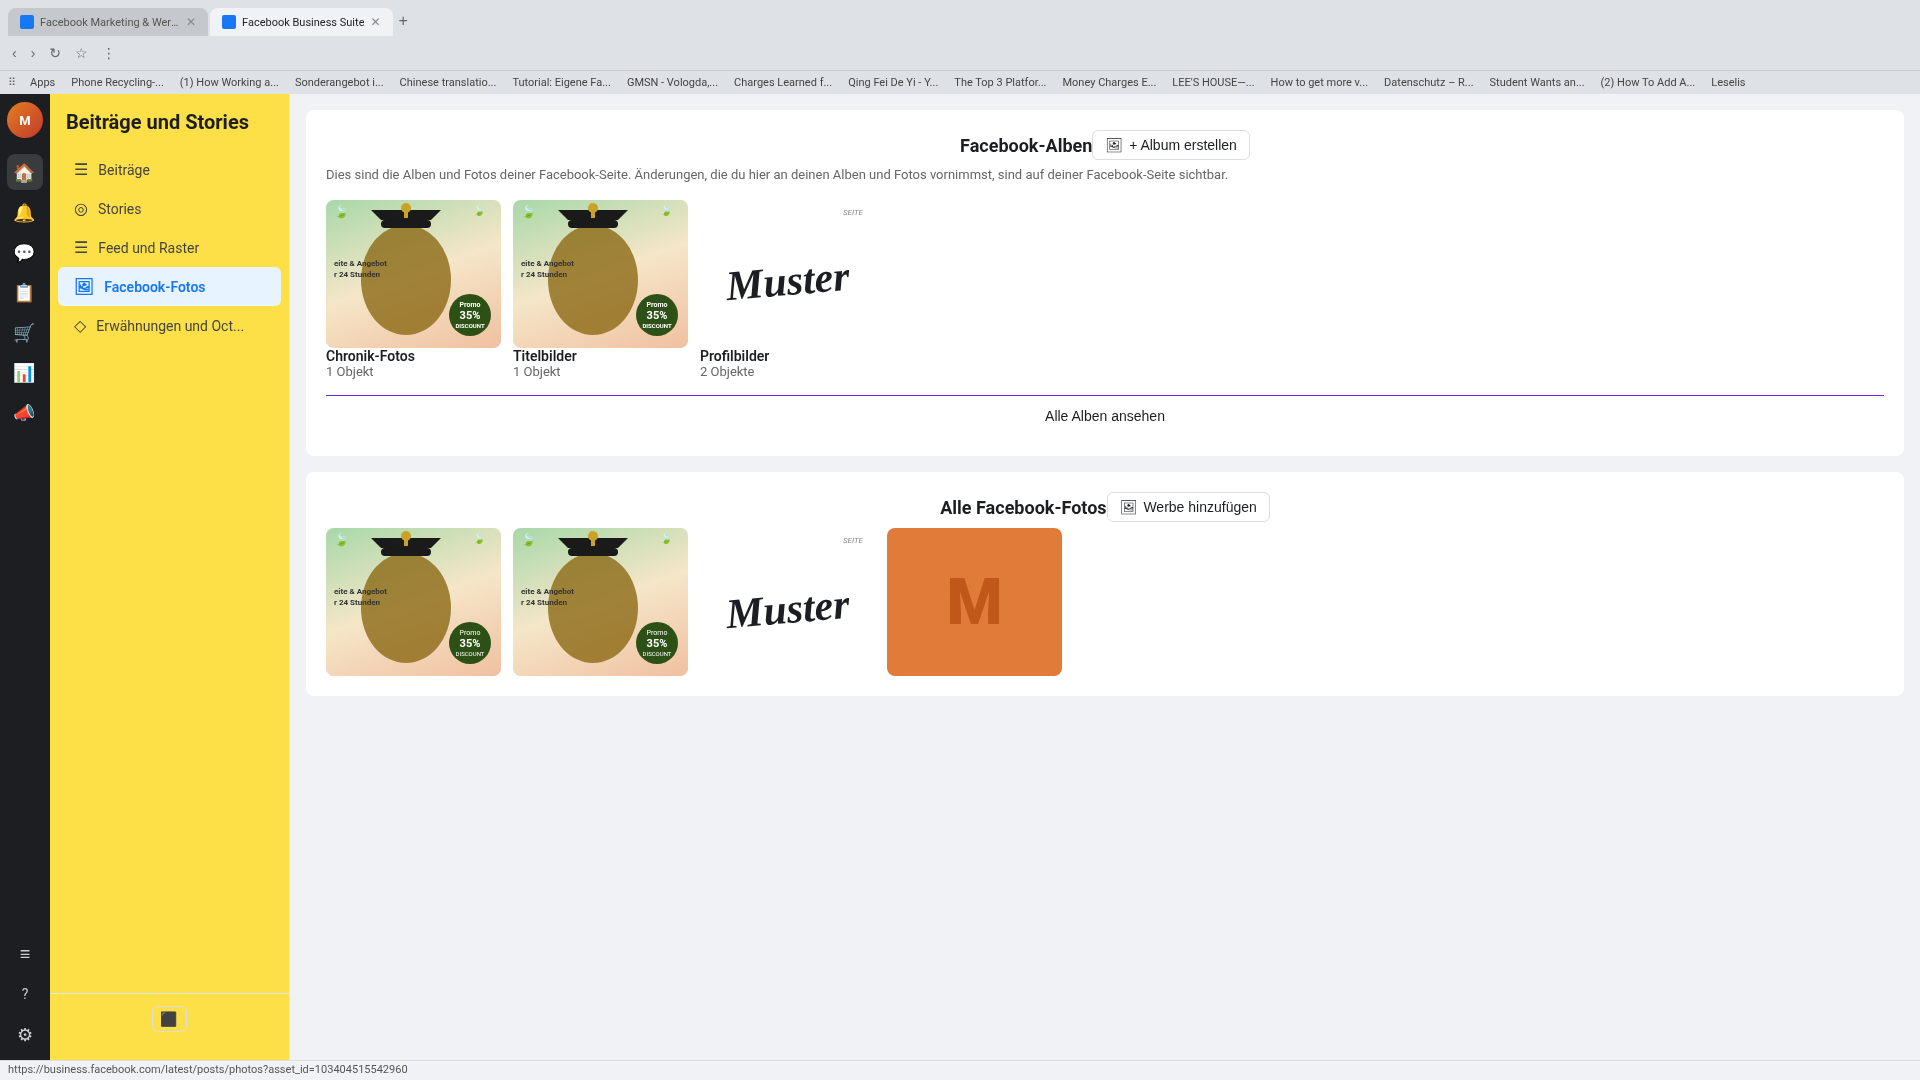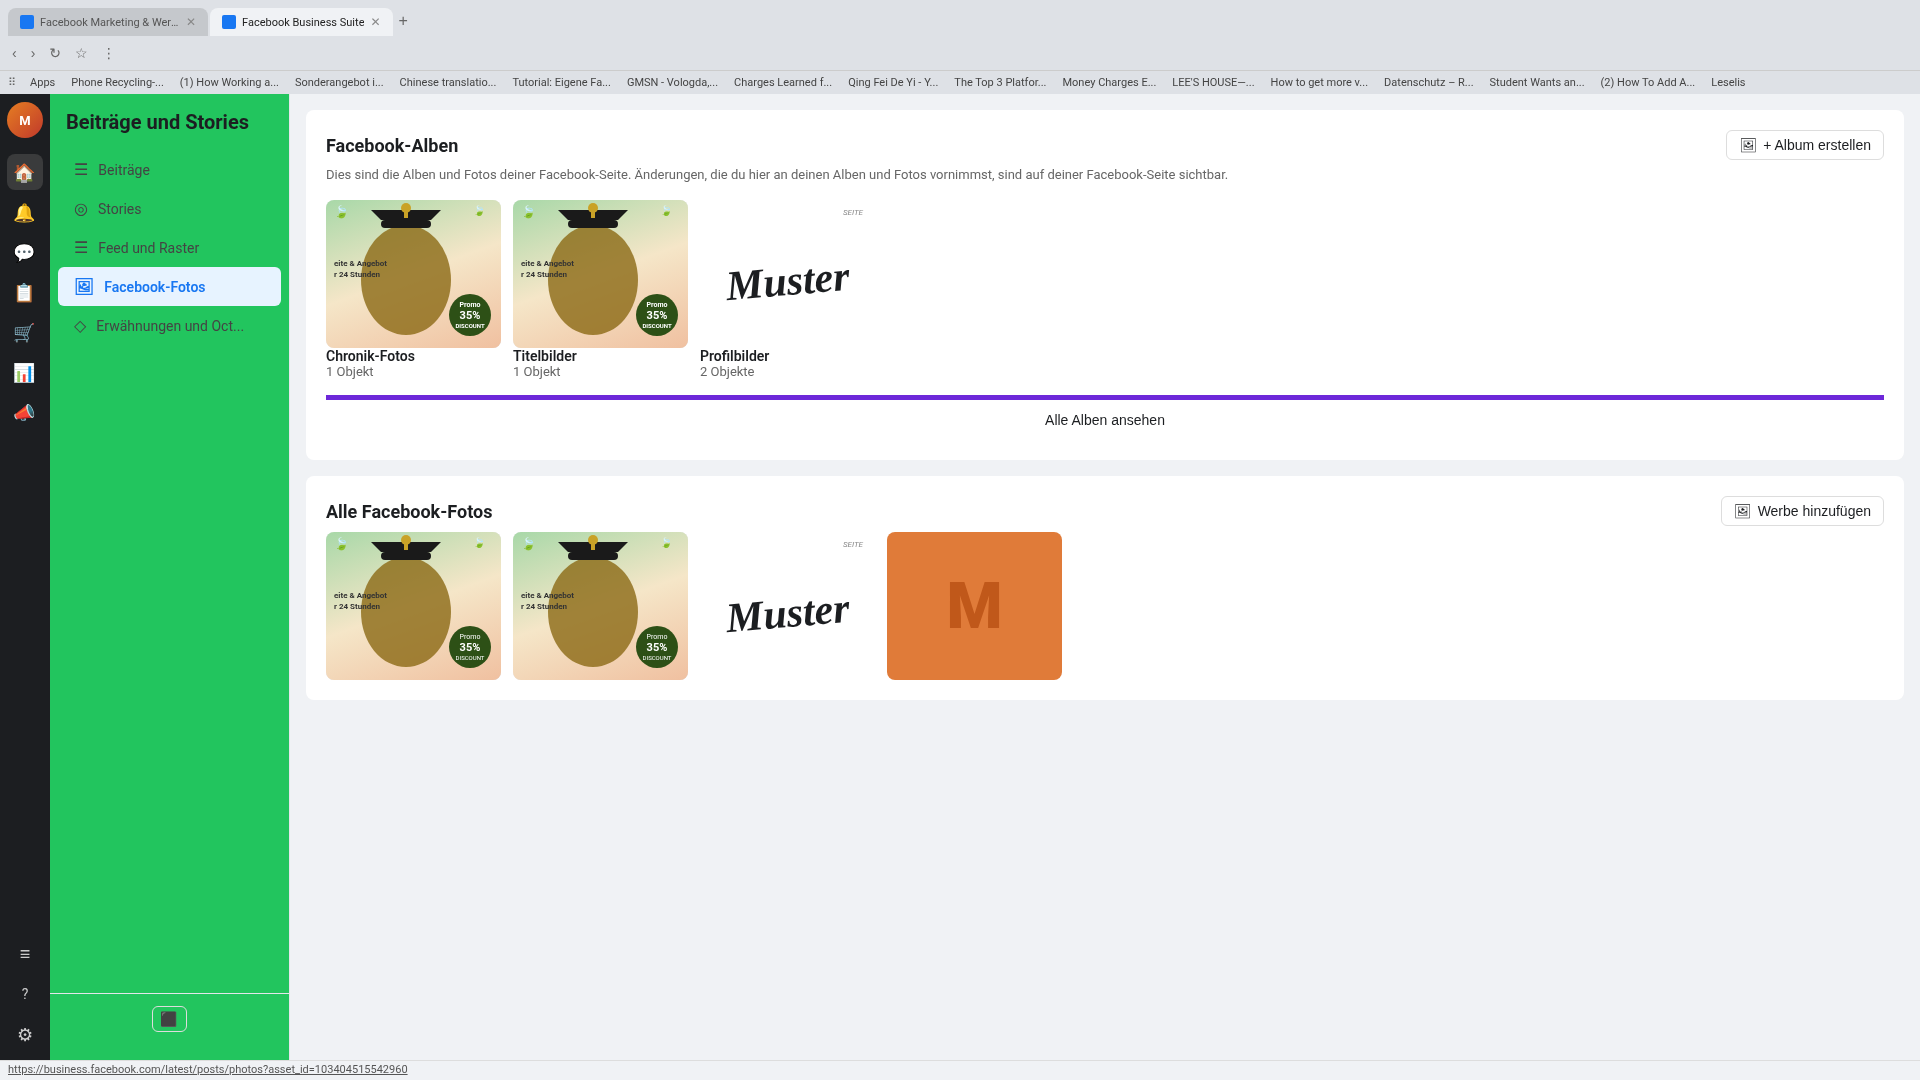--- a/index.html
+++ b/index.html
@@ -26,60 +26,60 @@
     .app { display: flex; flex: 1; overflow: hidden; }
 
     
     .icon-sidebar { width: 50px; background: #1c1e21; display: flex; flex-direction: column; align-items: center; padding: 8px 0; gap: 4px; }
     .icon-sidebar-item { width: 36px; height: 36px; display: flex; align-items: center; justify-content: center; border-radius: 8px; cursor: pointer; color: #ccc; font-size: 18px; }
     .icon-sidebar-item.active { background: #3a3b3c; }
     .icon-sidebar-avatar { width: 36px; height: 36px; border-radius: 50%; background: linear-gradient(135deg, #e67e22, #c0392b); display: flex; align-items: center; justify-content: center; color: white; font-size: 13px; font-weight: bold; cursor: pointer; }
     .icon-sidebar-spacer { flex: 1; }
 
     
-    .nav-sidebar { width: 240px; background: #22c55e; padding: 16px 0; border-right: 1px solid #e4e6eb; display: flex; flex-direction: column; }
+    .nav-sidebar { width: 240px; background: #fde047; padding: 16px 0; border-right: 1px solid #e4e6eb; display: flex; flex-direction: column; }
     .page-title { font-size: 20px; font-weight: 700; color: #1c1e21; padding: 0 16px 16px; }
     .nav-item { display: flex; align-items: center; gap: 10px; padding: 10px 16px; cursor: pointer; color: #444; font-size: 14px; border-radius: 6px; margin: 0 8px; }
     .nav-item.active { background: #e7f3ff; color: #1877f2; font-weight: 600; }
     .nav-item-icon { font-size: 16px; }
 
     
     .main-content { flex: 1; overflow-y: auto; background: #f0f2f5; padding: 16px; }
 
     
     .section-card { background: white; border-radius: 8px; padding: 20px; margin-bottom: 16px; }
-    .section-header { display: flex; align-items: center; justify-content: space-between; margin-bottom: 6px; }
+    .section-header { display: flex; align-items: center; justify-content: center; margin-bottom: 6px; }
     .section-title { font-size: 18px; font-weight: 700; color: #1c1e21; }
     .section-desc { font-size: 13px; color: #666; margin-bottom: 16px; line-height: 1.4; }
 
     .album-grid { display: flex; gap: 12px; flex-wrap: wrap; }
     .album-item { width: 175px; cursor: pointer; }
     .album-thumb { width: 175px; height: 148px; border-radius: 8px; overflow: hidden; position: relative; background: #f0f2f5; }
     .album-name { font-size: 14px; font-weight: 600; color: #1c1e21; }
     .album-count { font-size: 13px; color: #666; }
 
-    .view-all-btn { display: block; width: 100%; text-align: center; padding: 12px; border: none; background: none; color: #1c1e21; font-size: 14px; cursor: pointer; border-top: 5px solid #6d28d9; margin-top: 16px; }
+    .view-all-btn { display: block; width: 100%; text-align: center; padding: 12px; border: none; background: none; color: #1c1e21; font-size: 14px; cursor: pointer; border-top: 1px solid #6d28d9; margin-top: 16px; }
 
     
     .photo-grid { display: flex; gap: 12px; flex-wrap: wrap; }
     .photo-item { width: 175px; height: 148px; border-radius: 8px; overflow: hidden; cursor: pointer; background: #e4e6eb; }
 
     
     .promo-card { width: 100%; height: 100%; background: linear-gradient(135deg, #f5f5f5, #e0e0e0); display: flex; align-items: center; justify-content: center; position: relative; overflow: hidden; }
     .promo-bg { position: absolute; inset: 0; background: linear-gradient(160deg, #a8d8a8 0%, #f5e6c8 50%, #f0c0a0 100%); }
 
     .muster-card { width: 100%; height: 100%; background: white; display: flex; align-items: center; justify-content: center; }
 
     .orange-card { width: 100%; height: 100%; background: #e07b39; display: flex; align-items: center; justify-content: center; }
     .orange-m { font-size: 64px; font-weight: 900; color: #c0581a; }
 
     .add-album-btn { display: flex; align-items: center; gap: 6px; padding: 6px 12px; border: 1px solid #ddd; border-radius: 6px; background: white; cursor: pointer; font-size: 14px; color: #1c1e21; }
     .add-photos-btn { display: flex; align-items: center; gap: 6px; padding: 6px 12px; border: 1px solid #ddd; border-radius: 6px; background: white; cursor: pointer; font-size: 14px; color: #1c1e21; }
 
-    .status-bar { height: 20px; background: #f0f2f5; border-top: 1px solid #ddd; padding: 2px 8px; font-size: 11px; color: #555; text-decoration: underline; }
+    .status-bar { height: 20px; background: #f0f2f5; border-top: 1px solid #ddd; padding: 2px 8px; font-size: 11px; color: #555; }
   </style>
 </head>
 <body>
 
 <div class="browser-chrome">
   <div class="tab-bar">
     <div class="tab inactive">
       <div class="tab-favicon"></div>
       <span class="tab-label">Facebook Marketing &amp; Werbe...</span>
       <span class="tab-close">✕</span>

